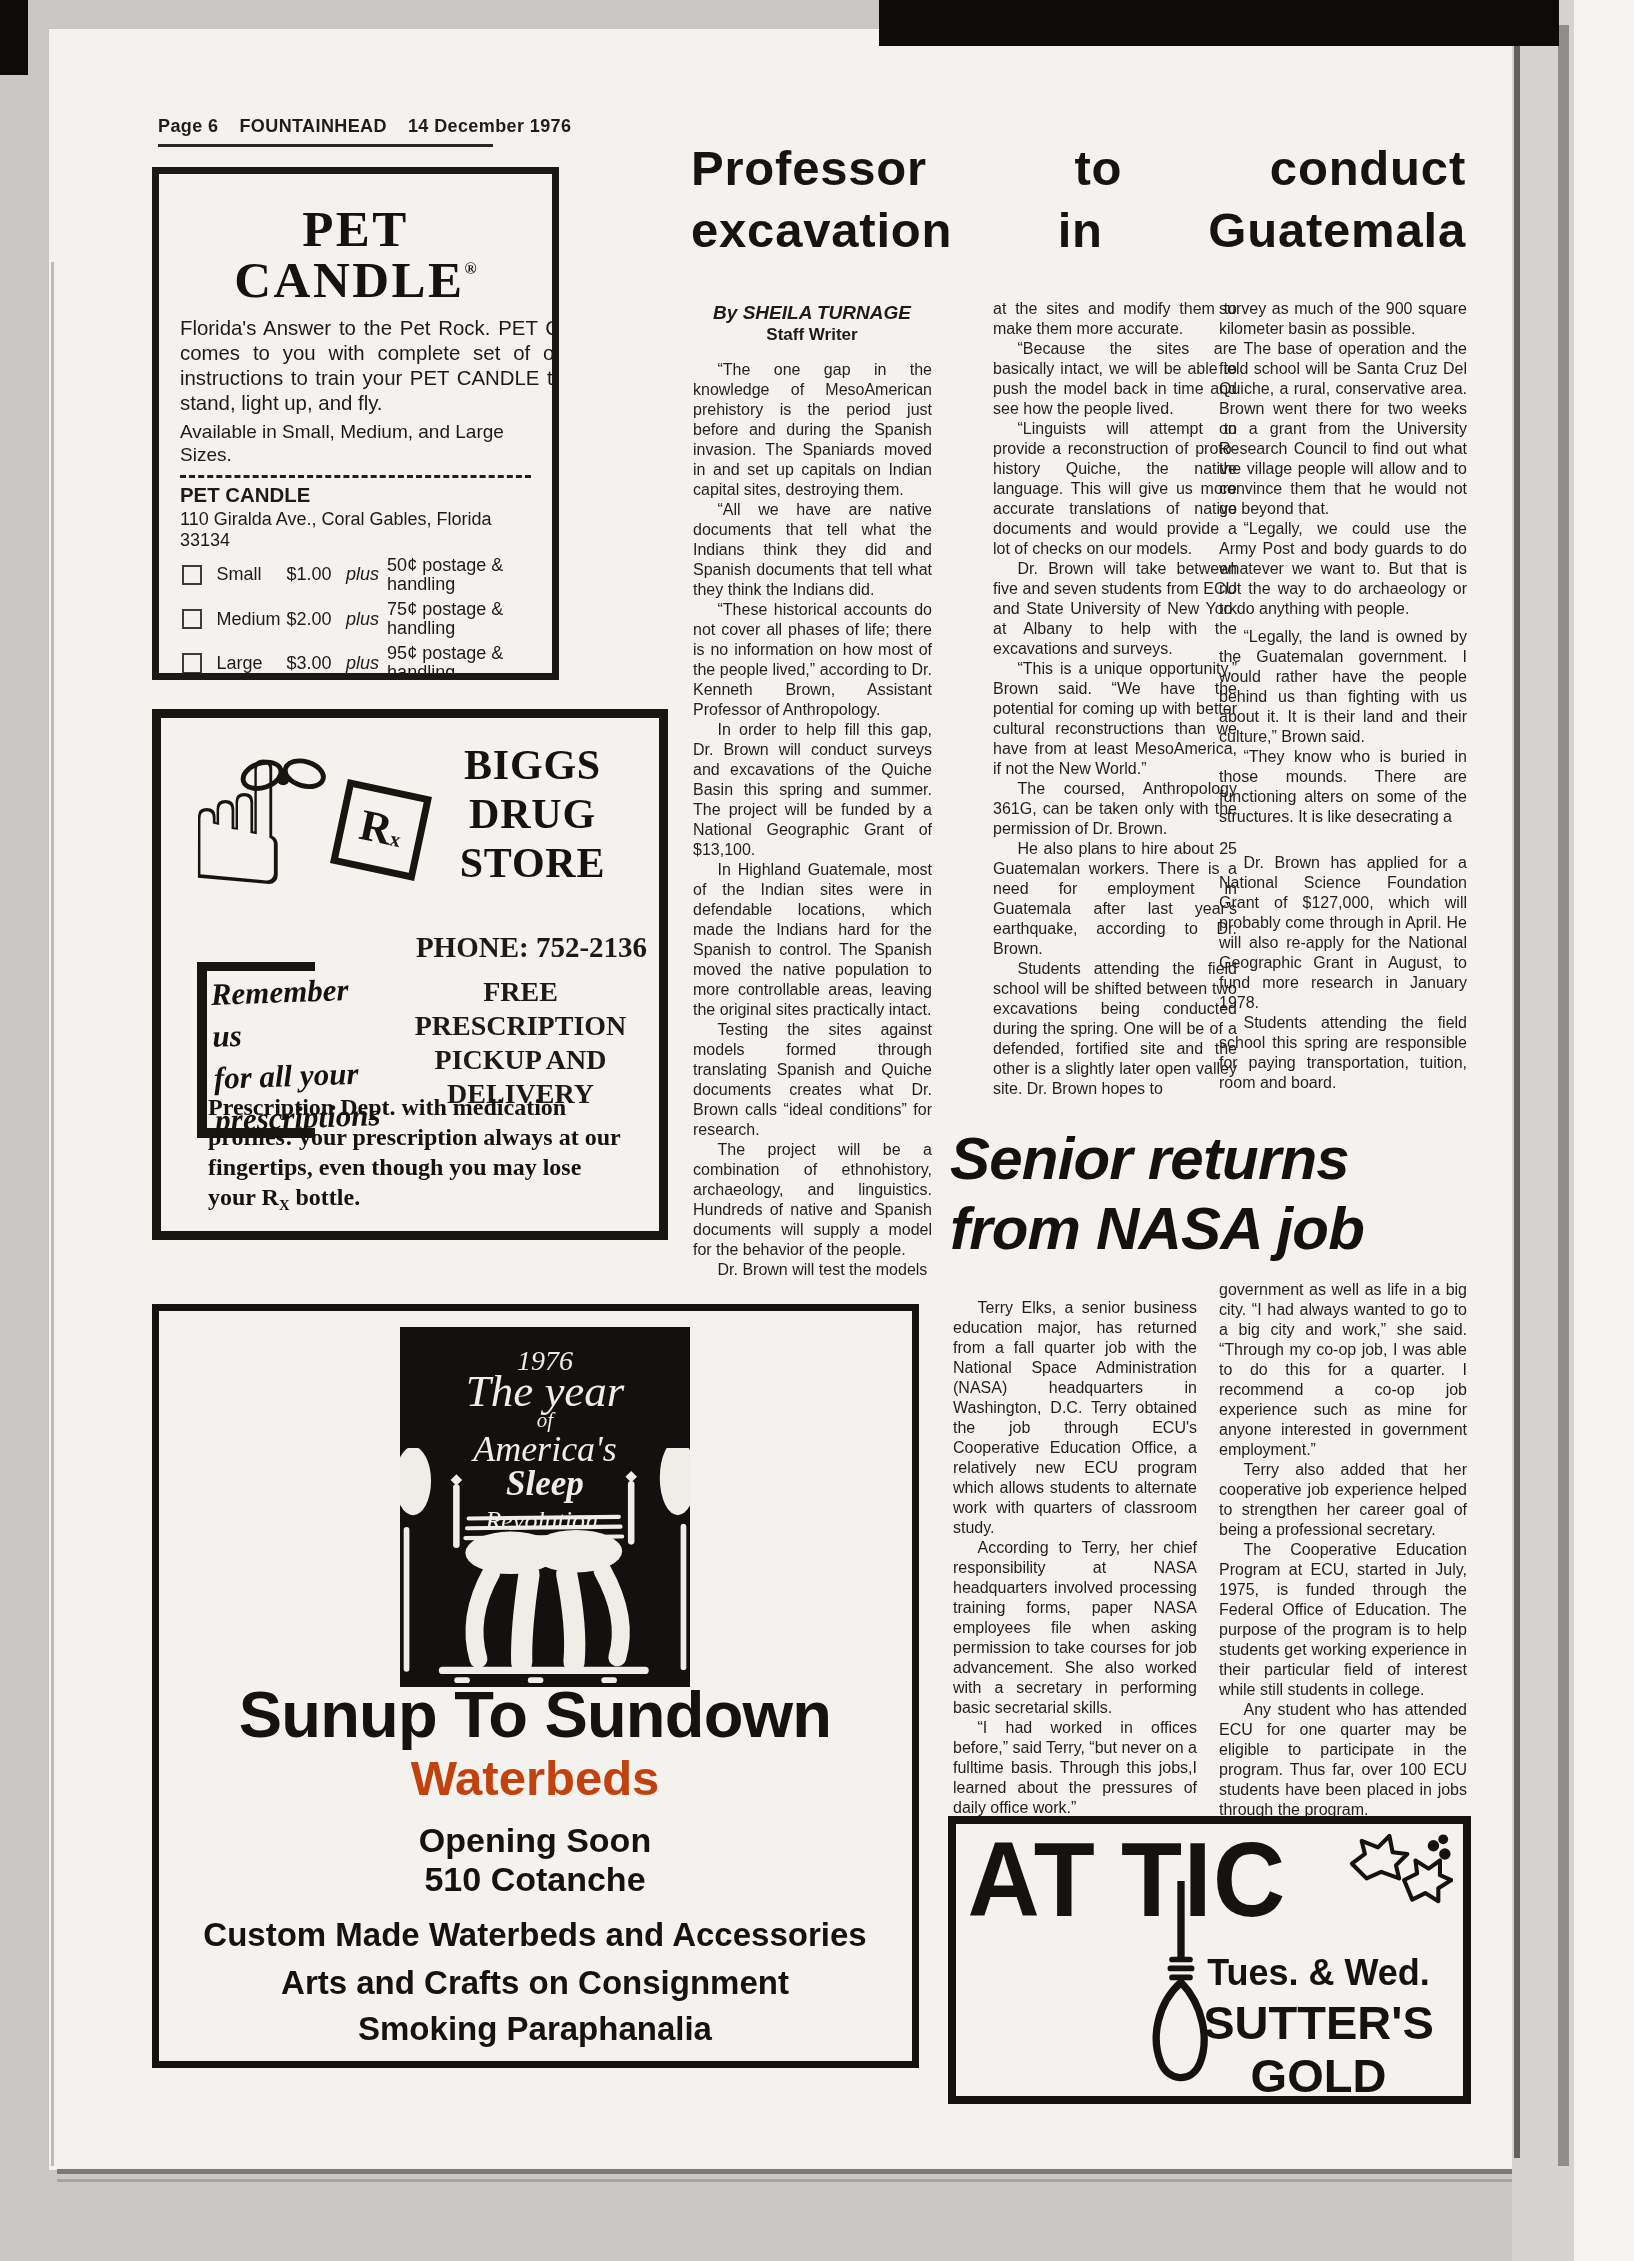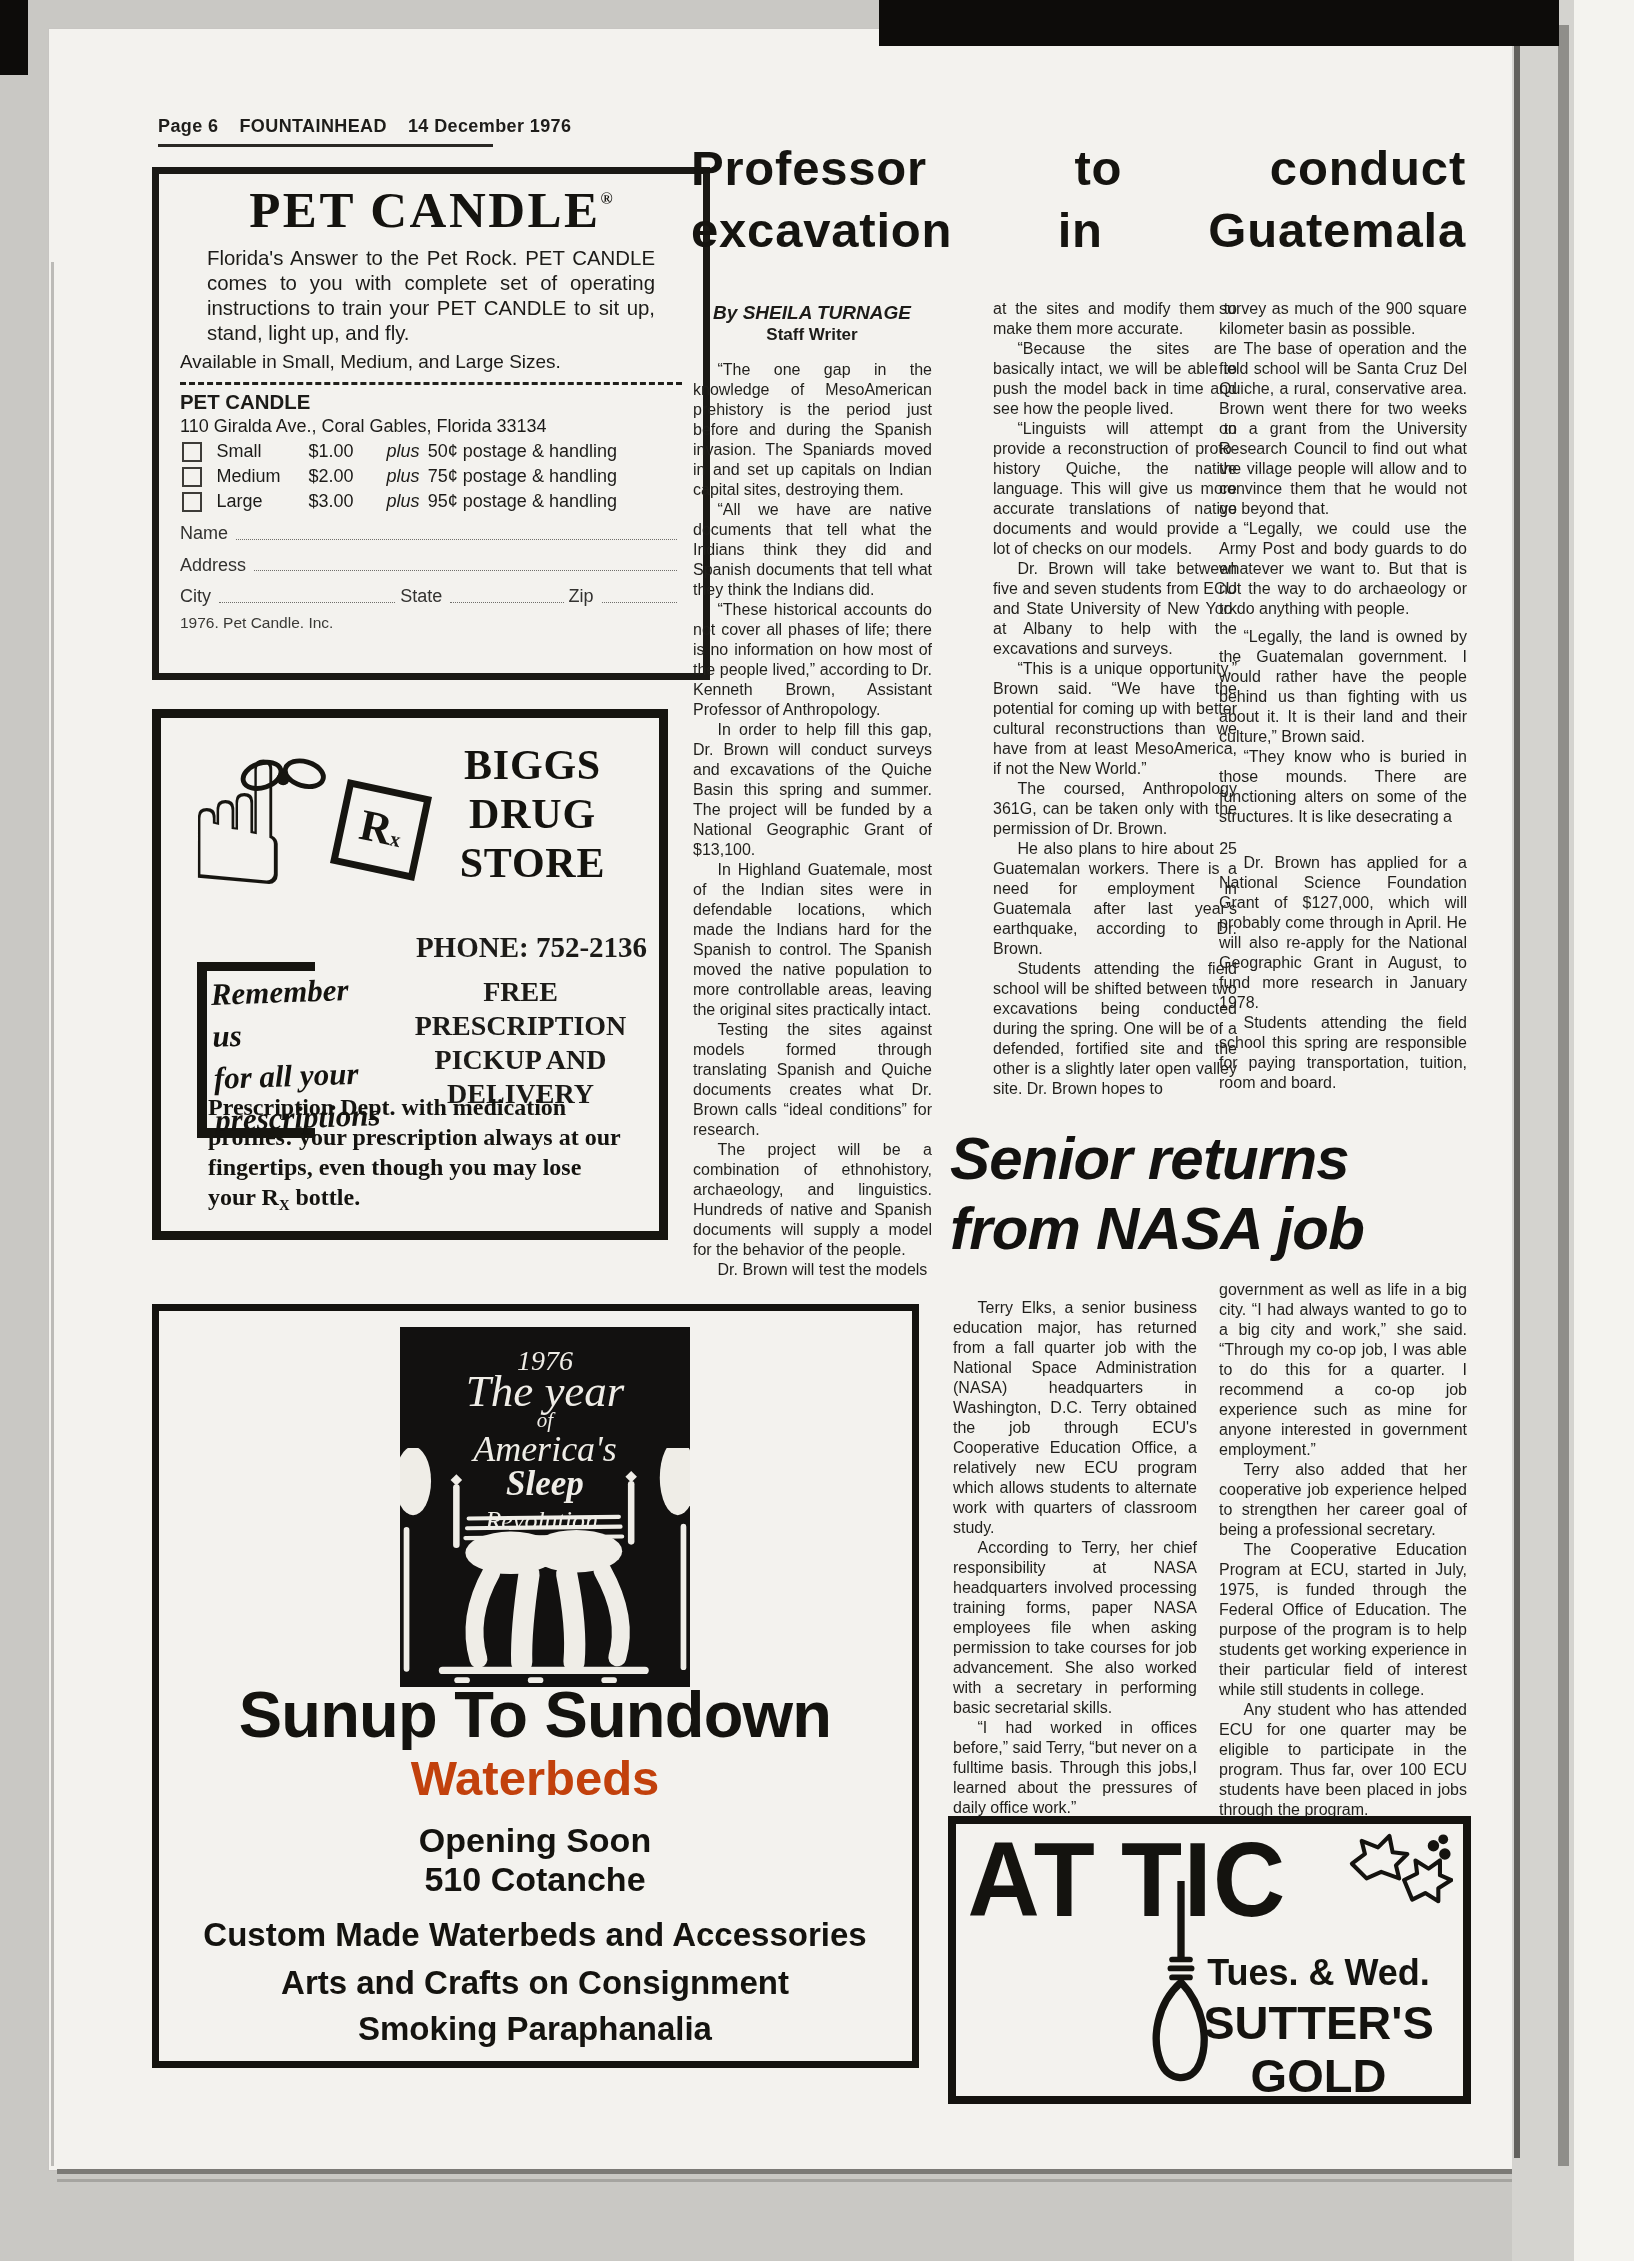--- a/index.html
+++ b/index.html
@@ -20,21 +20,21 @@
   .top-bar{left:879px;top:0;width:680px;height:46px;background:#0d0c0a;z-index:3;}
   .top-corner{left:0;top:0;width:28px;height:75px;background:#0d0c0a;z-index:3;}
   .bottom-line1{left:57px;top:2169px;width:1455px;height:4.9px;background:#7b7a76;z-index:3;}
   .bottom-line2{left:57px;top:2179px;width:1455px;height:2.5px;background:#a5a4a0;z-index:3;}
   .left-edge-line{left:51px;top:262px;width:2.5px;height:1904px;background:#bcbbb7;z-index:3;}
   
   .masthead{left:158px;top:116px;z-index:5;font:700 18px/21px "Liberation Sans",sans-serif;letter-spacing:0.4px;color:#1e1d1a;}
   .masthead span{margin-right:21px;}
   .masthead-rule{left:158px;top:144px;width:335px;height:2.5px;background:#2a2824;z-index:5;}
   
-  .pet-ad{left:152px;top:167px;width:558px;height:513px;border:7.4px solid #1a1915;background:#f3f2ee;z-index:5;box-sizing:border-box;padding:1px 21px;overflow:hidden;}
+  .pet-ad{left:152px;top:167px;width:407px;height:513px;border:7.4px solid #1a1915;background:#f3f2ee;z-index:5;box-sizing:border-box;padding:20px 21px;overflow:hidden;}
   .pc-title{text-align:center;font:700 51px/1 "Liberation Serif",serif;letter-spacing:2.5px;margin-top:9.8px;color:#14130f;}
   .pc-title .reg{font-size:16.3px;vertical-align:23px;letter-spacing:0;}
   .pc-body{margin:9.8px auto 0;width:448px;font:400 20.4px/25px "Liberation Sans",sans-serif;text-align:justify;}
   .pc-avail{margin-top:4.9px;font:400 19px/23px "Liberation Sans",sans-serif;}
   .pc-dash{margin:8.2px 0 6.5px;border-top:3.3px dashed #201f1b;height:0;}
   .pc-brand{font:700 20.4px/23px "Liberation Sans",sans-serif;}
   .pc-addr{margin-top:1.6px;font:400 18px/21px "Liberation Sans",sans-serif;}
   .pc-row{display:flex;align-items:center;margin-top:4.9px;font:400 18px/19.6px "Liberation Sans",sans-serif;}
   .pc-box{width:16.3px;height:16.3px;border:2.5px solid #3d3c38;margin:0 14.7px 0 1.6px;flex:none;}
   .pc-opt-label{width:92px;}

